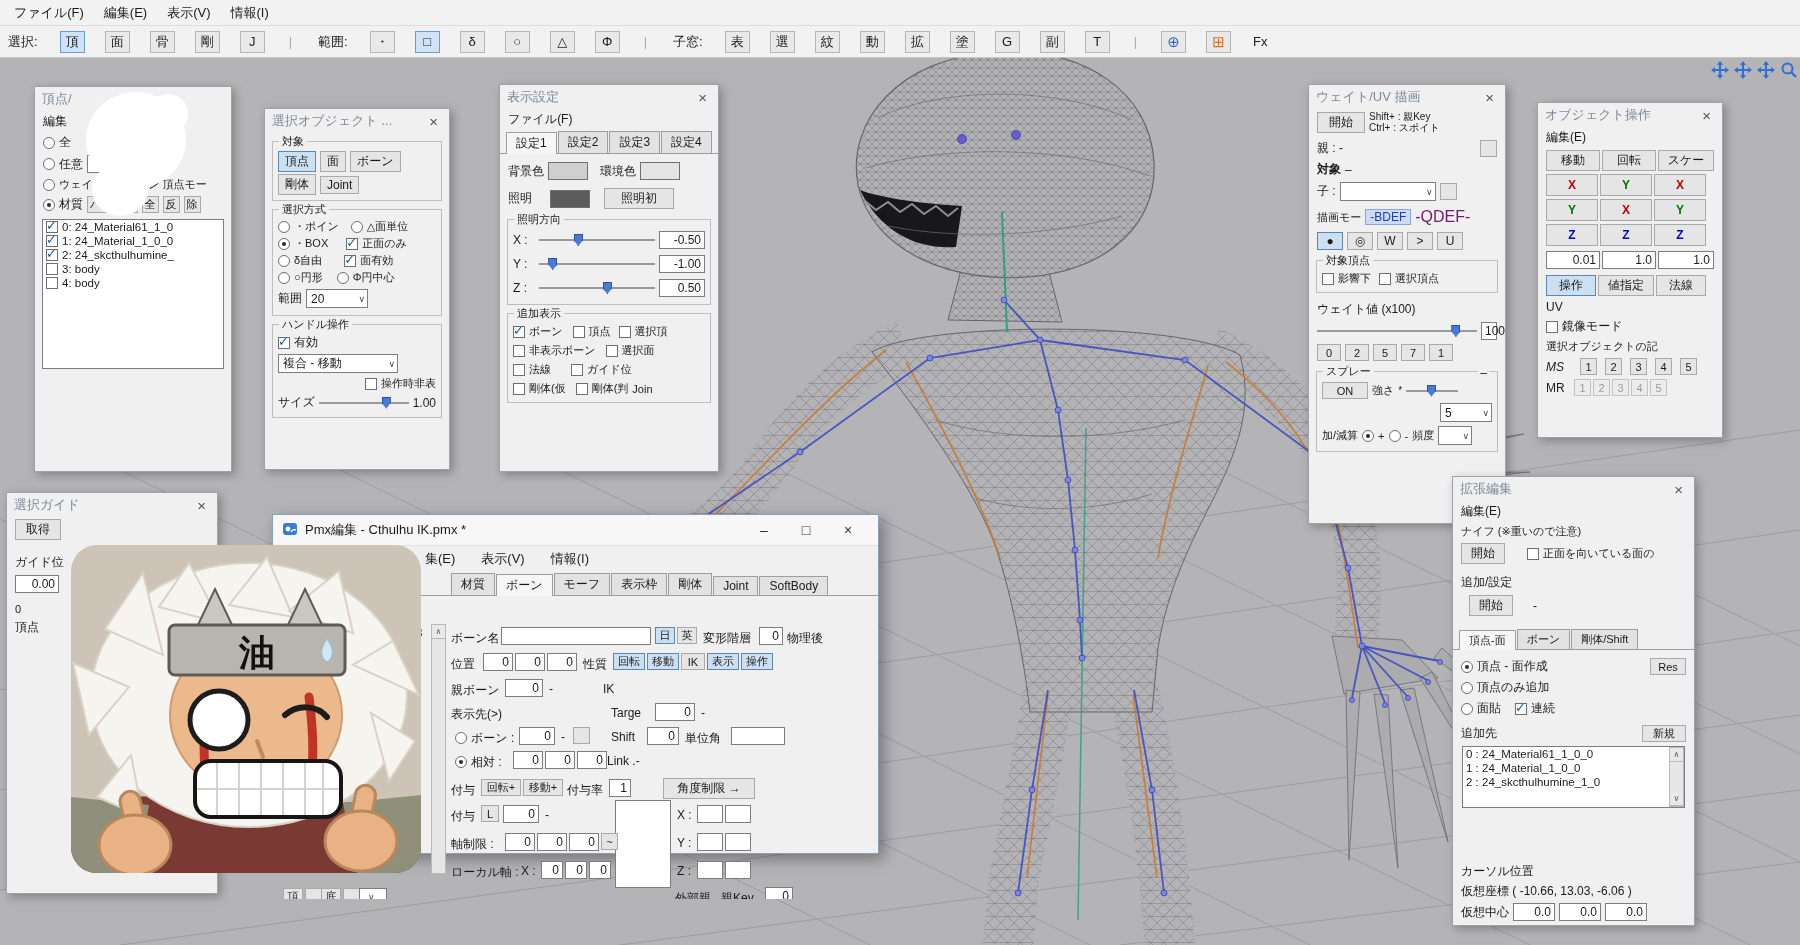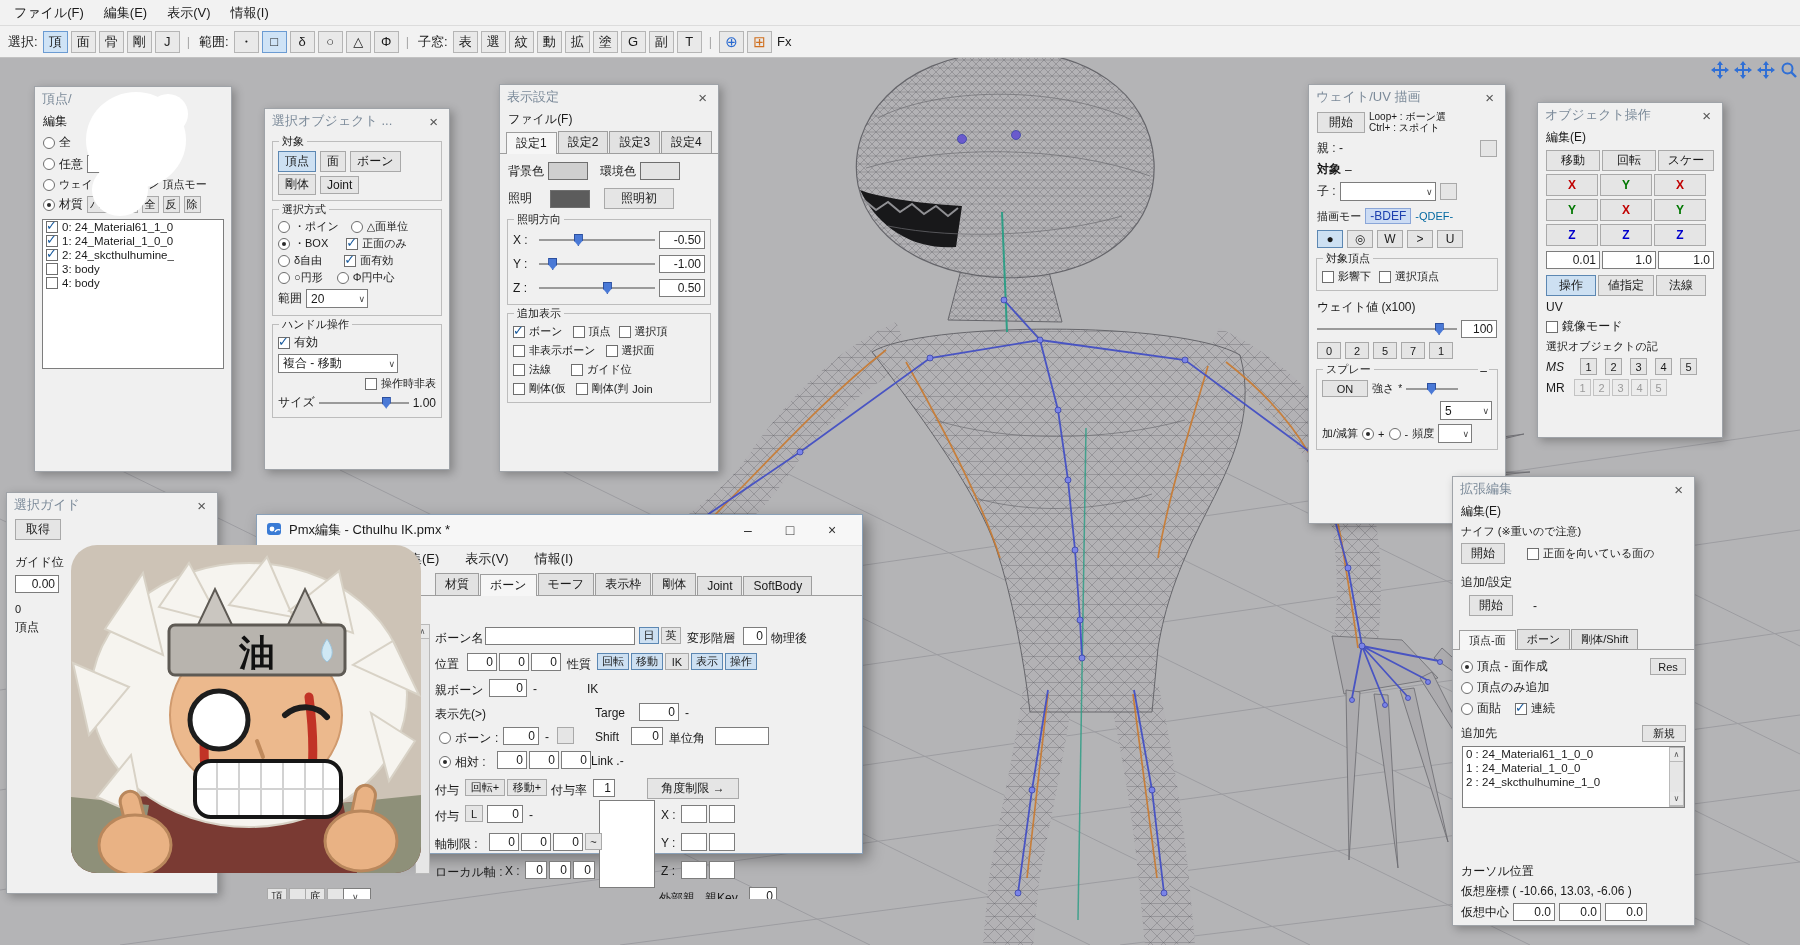--- a/index.html
+++ b/index.html
@@ -2,21 +2,21 @@
 <html><head>
 <meta charset="utf-8">
 <style>
 *{box-sizing:border-box;margin:0;padding:0}
 html,body{width:1800px;height:945px;overflow:hidden}
 body{font-family:"Liberation Sans","DejaVu Sans",sans-serif;font-size:12px;color:#1a1a1a}
 .app{position:relative;width:1800px;height:945px;background:#b4b4b6;overflow:hidden}
 
 .menubar{position:absolute;left:0;top:0;width:100%;height:26px;background:#f2f2f2;border-bottom:1px solid #dcdcdc;display:flex;align-items:center;padding:0 4px;z-index:50;font-size:13px}
 .menubar span{padding:3px 10px;white-space:nowrap}
-.toolbar{position:absolute;left:0;top:26px;width:100%;height:32px;background:#f2f2f2;border-bottom:1px solid #c2c2c2;display:flex;align-items:center;gap:3px;padding:0 6px;z-index:50;font-size:13px}
+.toolbar{position:absolute;left:0;top:26px;width:100%;height:32px;background:#f2f2f2;border-bottom:1px solid #c2c2c2;display:flex;align-items:center;gap:20px;padding:0 6px;z-index:50;font-size:13px}
 .tlabel{margin:0 2px;white-space:nowrap}
 .tbtn{min-width:25px;height:22px;display:inline-flex;align-items:center;justify-content:center;background:#e9e9e9;border:1px solid #b5b5b5;padding:0 4px;white-space:nowrap}
 .tbtn.on{background:#cfe3f6;border-color:#6b9bd2}
 .sep{color:#aaa;margin:0 4px}
 
 .panel{position:absolute;background:#f0f0f0;border:1px solid #9fa3a8;box-shadow:3px 3px 9px rgba(0,0,0,.28);z-index:10}
 .ptitle{height:24px;display:flex;align-items:center;padding:0 7px;color:#7b8a99;font-size:13px;white-space:nowrap}
 .px{margin-left:auto;color:#555;font-size:15px;padding:0 4px}
 .row{display:flex;align-items:center;gap:4px;padding:2px 8px;white-space:nowrap}
 .grp{border:1px solid #bdbdbd;margin:8px 7px 4px;padding:8px 5px 4px;position:relative}
@@ -47,21 +47,21 @@
 
 .win{position:absolute;background:#f0f0f0;border:1px solid #89a0b8;box-shadow:5px 5px 14px rgba(0,0,0,.35);z-index:20}
 .wtitle{height:31px;background:#f7f7f7;display:flex;align-items:center;padding:0 9px;font-size:13px;border-bottom:1px solid #e2e2e2}
 .wbtn{width:42px;height:30px;display:inline-flex;align-items:center;justify-content:center;font-size:14px;color:#333}
 .wmenu{height:26px;display:flex;align-items:center;gap:26px;padding-left:152px;font-size:13px}
 .wcontent{position:relative;height:303px;overflow:hidden}
 .scrollcol{position:absolute;width:15px;background:#e6e6e6;border:1px solid #b9b9b9}
 .scrbtn{width:13px;height:14px;display:flex;align-items:center;justify-content:center;font-size:8px;background:#e9e9e9;border-bottom:1px solid #b9b9b9;color:#555}
 
 .chip-bdef{background:#ccdcf4;border:1px solid #8aa6d8;color:#1c3fae;padding:0 4px;font-size:12px}
-.chip-qdef{color:#0369a1;font-size:11px}
+.chip-qdef{color:#701a75;font-size:16px}
 .ax{font-weight:700;width:52px;height:22px}
 .ax.x{color:#c00000}.ax.y{color:#007700}.ax.z{color:#0000cc}
 
 .statusbar{position:absolute;left:0;bottom:0;width:100%;height:21px;background:#f0f0f0;border-top:1px solid #c6c6c6;display:flex;align-items:center;gap:5px;padding:0 4px;z-index:30;font-size:11px}
 .sq{width:9px;height:9px;display:inline-block;border:1px solid rgba(0,0,0,.25)}
 .sbtn{display:inline-flex;align-items:center;justify-content:center;background:#e9e9e9;border:1px solid #b5b5b5;padding:0 5px;height:17px;font-size:11px;white-space:nowrap}
 
 .viewport{position:absolute;inset:0;z-index:1}
 .overlay{position:absolute;z-index:40}
 .blob{position:absolute;z-index:45}
@@ -477,21 +477,21 @@
     </div>
   </div>
 
   <div class="panel" style="left:1308px;top:84px;width:198px;height:440px">
     <div class="ptitle">
         <span>ウェイト/UV 描画</span>
         <span class="px">×</span>
       </div>
     <div class="row">
         <span class="btn" style="width:48px">開始</span>
-      <span class="tiny" style="line-height:11px"><span>Loop+ : ボーン選</span><br><span>Ctrl+ : スポイト</span></span>
+      <span class="tiny" style="line-height:11px"><span>Shift+ : 親Key</span><br><span>Ctrl+ : スポイト</span></span>
       </div>
     <div class="row" style="padding-top:5px">
         <span class="lbl">親 : -</span>
         <span class="btn sm" style="margin-left:auto"></span>
       </div>
     <div class="row">
         <span class="lbl" style="font-weight:700">対象</span>
         <span>–</span>
       </div>
     <div class="row">
@@ -523,21 +523,21 @@
           <span class="lbl small">選択頂点</span>
         </div>
     </div>
     <div class="row" style="padding-top:4px">
         <span class="lbl">ウェイト値 (x100)</span>
       </div>
     <div class="row">
         <span class="sl">
           <span class="th" style="left:84%"></span>
         </span>
-      <span class="fld" style="width:36px">100</span>
+      <span class="fld" style="width:16px">100</span>
       </div>
     <div class="row">
       <span class="btn sm" style="width:24px">0</span>
       <span class="btn sm" style="width:24px">2</span>
       <span class="btn sm" style="width:24px">5</span>
       <span class="btn sm" style="width:24px">7</span>
       <span class="btn sm" style="width:24px">1</span>
       </div>
     <div class="grp">
         <span class="gl">スプレー</span>
@@ -652,21 +652,21 @@
         <span class="fld" style="width:44px">0.00</span>
       </div>
     <div class="row" style="padding-top:8px">
         <span class="lbl small">0</span>
       </div>
     <div class="row">
         <span class="lbl">頂点</span>
       </div>
   </div>
 
-  <div class="win" style="left:256px;top:514px;width:607px;height:340px">
+  <div class="win" style="left:272px;top:514px;width:607px;height:340px">
     <div class="wtitle">
       <span style="margin-right:7px"><svg width="16" height="16" viewBox="0 0 16 16">
             <rect x="1" y="2" width="14" height="12" rx="3" fill="#3a7bd5"></rect>
             <circle cx="6" cy="8" r="2.4" fill="#fff"></circle>
             <path d="M9 11c1-2 3-3 5-2" stroke="#fff" stroke-width="1.4" fill="none"></path>
           </svg></span>
       <span>Pmx編集 - Cthulhu IK.pmx *</span>
       <span style="margin-left:auto;display:flex">
         <span class="wbtn">–</span>
         <span class="wbtn">□</span>

